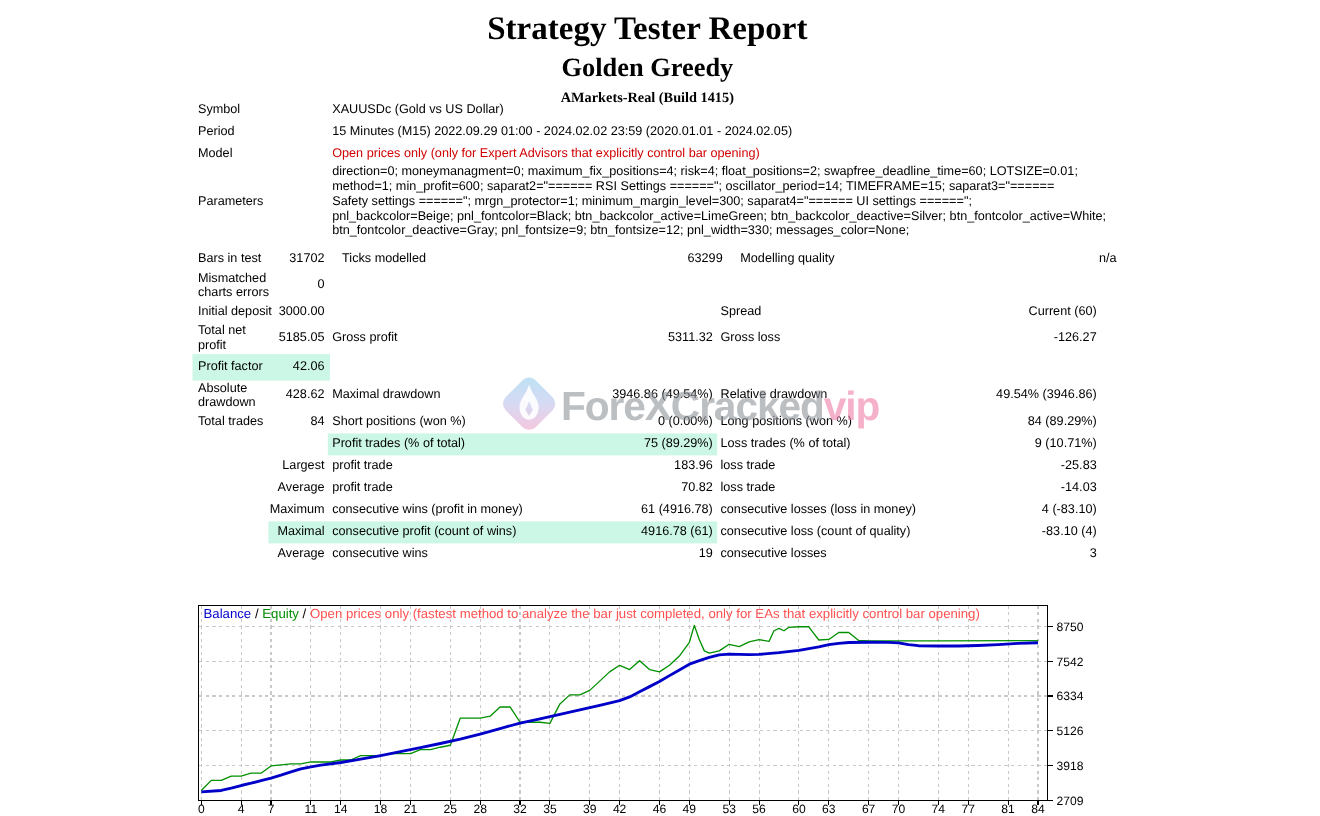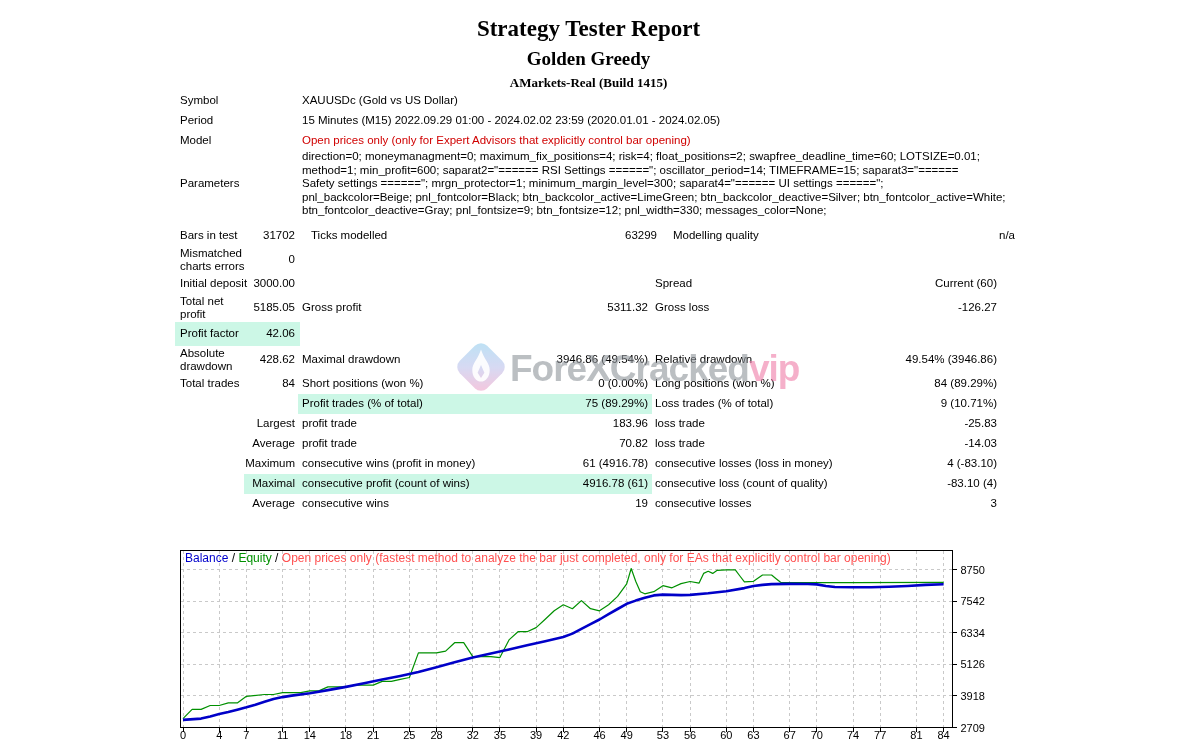--- a/index.html
+++ b/index.html
@@ -4,22 +4,22 @@
 <style>
   html,body{margin:0;padding:0;}
   body{
     width:1200px;height:742px;position:relative;overflow:hidden;
     background:#ffffff;color:#000;
     font-family:"Liberation Sans",sans-serif;
   }
   
   .report-header{position:absolute;left:180px;top:0;width:817px;text-align:center;
     font-family:"Liberation Serif",serif;font-weight:bold;}
-  .report-header h1{font-size:23px;margin:16px 0 0 0;}
-  .report-header h2{font-size:19px;margin:6px 0 0 0;}
+  .report-header h1{font-size:30px;margin:9px 0 0 0;}
+  .report-header h2{font-size:24px;margin:6px 0 0 0;}
   .report-header h3{font-size:13px;margin:5px 0 0 0;}
 
   
   .stats{position:absolute;left:180px;top:90px;width:817px;font-size:11.5px;line-height:13px;}
   .row{display:grid;grid-template-columns:115px 346px 342px;column-gap:7px;
        align-items:center;position:relative;min-height:20px;}
   .row.h24{min-height:24px;}
   .row.h28{min-height:28px;}
   .gap8{margin-top:8px;gap:16px;}
   .gap14{}

